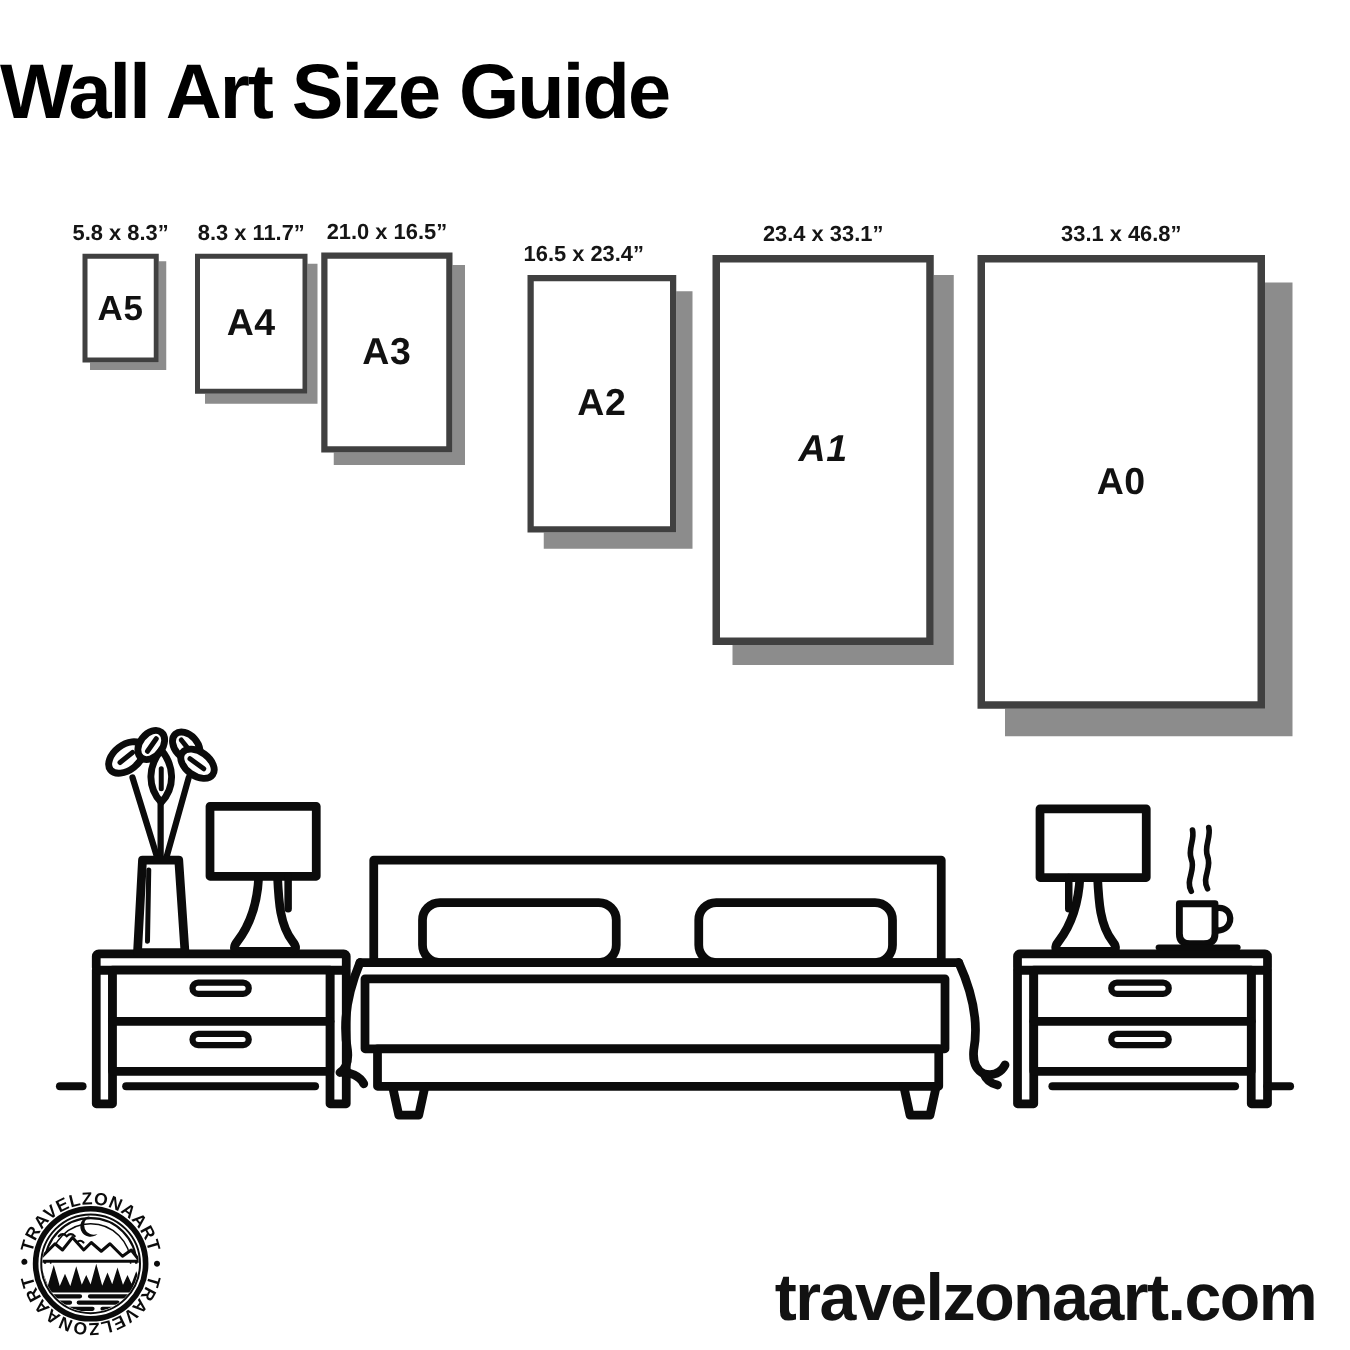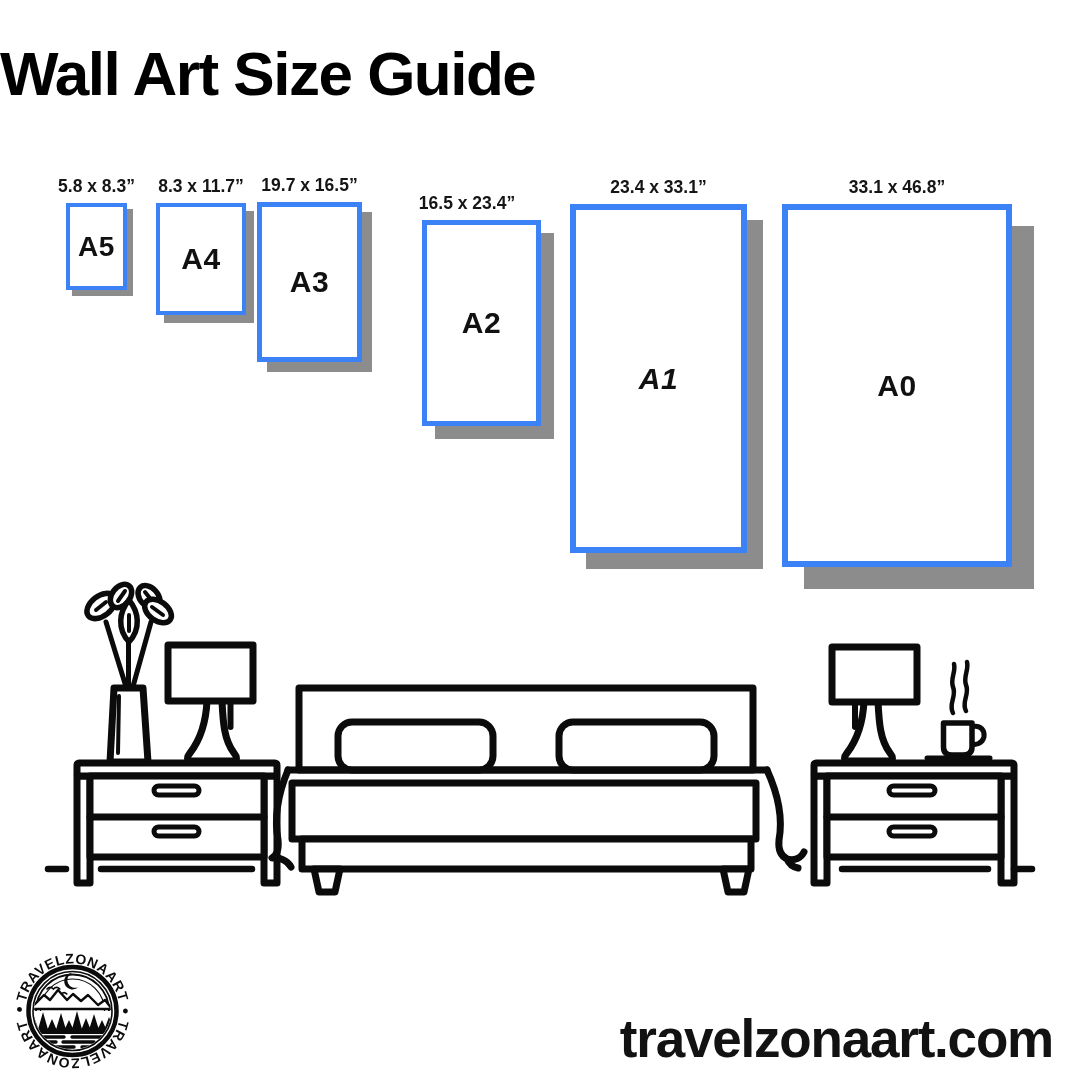--- a/index.html
+++ b/index.html
@@ -8,37 +8,37 @@
     font-family:"Liberation Sans", sans-serif;overflow:hidden;
   }
   .title{
     position:absolute;top:43px;left:0;width:100%;
     font-size:62px;font-weight:bold;letter-spacing:-1.5px;color:#000000;line-height:1;
   }
   
   .paper-wrap{position:absolute;}
   .paper{
     position:absolute;inset:0;box-sizing:border-box;background:#ffffff;
-    border:4px solid #3b82f6;display:flex;align-items:center;justify-content:center;
+    border:4px solid #404040;display:flex;align-items:center;justify-content:center;
   }
   .plabel{font-weight:bold;font-size:30px;color:#111111;letter-spacing:0.5px;}
   .dim{
     position:absolute;bottom:calc(100% + 6px);left:50%;transform:translateX(-50%);
     white-space:nowrap;font-size:17.5px;font-weight:bold;color:#151515;
   }
   .a5{left:66px;top:203px;width:61px;height:87px;}
   .a5 .paper{border-width:4px;box-shadow:6px 6px 0 #8c8c8c;}
   .a5 .plabel{font-size:28px;}
   .a4{left:156px;top:203px;width:90px;height:112px;}
   .a4 .paper{border-width:4px;box-shadow:8px 8px 0 #8c8c8c;}
   .a3{left:257px;top:202px;width:105px;height:160px;}
   .a3 .paper{border-width:5px;box-shadow:10px 10px 0 #8c8c8c;}
   .a2{left:393px;top:220px;width:148px;height:206px;}
   .a2 .paper{border-width:5px;box-shadow:13px 13px 0 #8c8c8c;margin-left:29px;}
-  .a1{left:570px;top:204px;width:177px;height:349px;}
+  .a1{left:570px;top:204px;width:177px;height:312px;}
   .a1 .paper{border-width:6px;box-shadow:16px 16px 0 #8c8c8c;font-style:italic;}
   .a0{left:782px;top:204px;width:230px;height:363px;text-decoration:underline;}
   .a0 .paper{border-width:6px;box-shadow:22px 22px 0 #8c8c8c;}
   .scene{position:absolute;left:0;top:0;width:1080px;height:1080px;}
   .footer-url{
     position:absolute;top:1012px;right:27px;font-size:53px;font-weight:bold;
     letter-spacing:-1.2px;color:#121212;line-height:1;
   }
 </style>
 </head>
@@ -54,21 +54,21 @@
       <span class="plabel">A5</span>
     </div>
   </div>
   <div class="paper-wrap a4">
     <div class="dim">8.3 x 11.7”</div>
     <div class="paper">
       <span class="plabel">A4</span>
     </div>
   </div>
   <div class="paper-wrap a3">
-    <div class="dim">19.7 x 16.5”</div>
+    <div class="dim">21.0 x 16.5”</div>
     <div class="paper">
       <span class="plabel">A3</span>
     </div>
   </div>
   <div class="paper-wrap a2">
     <div class="dim">16.5 x 23.4”</div>
     <div class="paper">
       <span class="plabel">A2</span>
     </div>
   </div>

